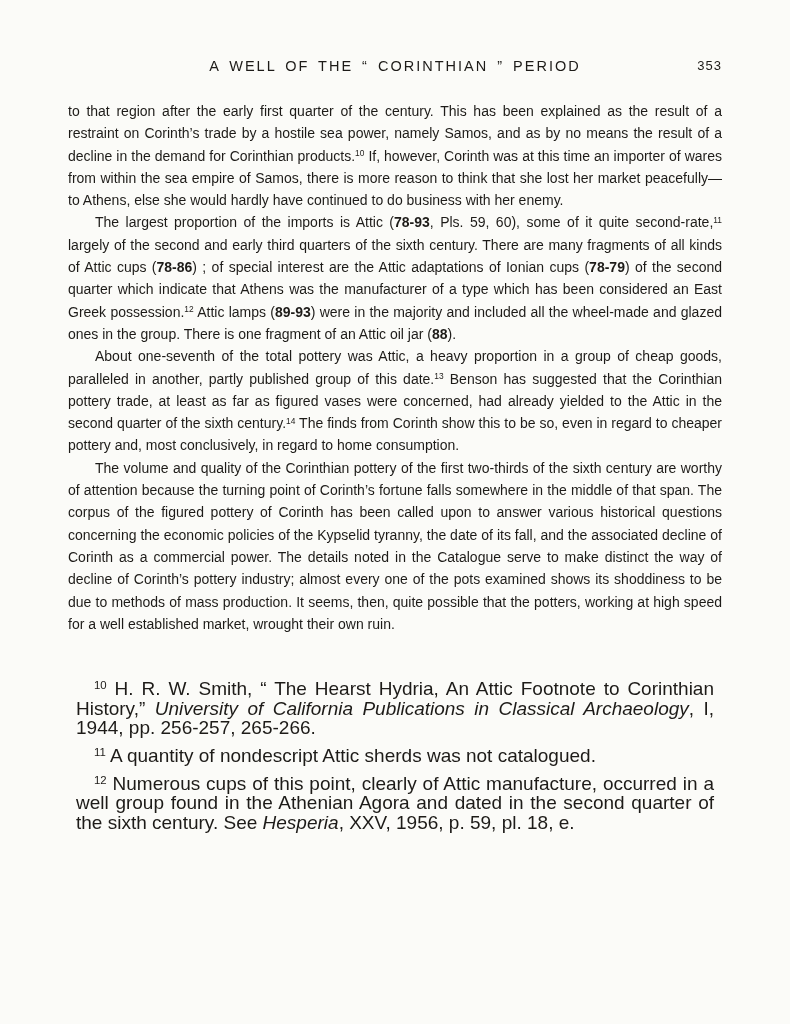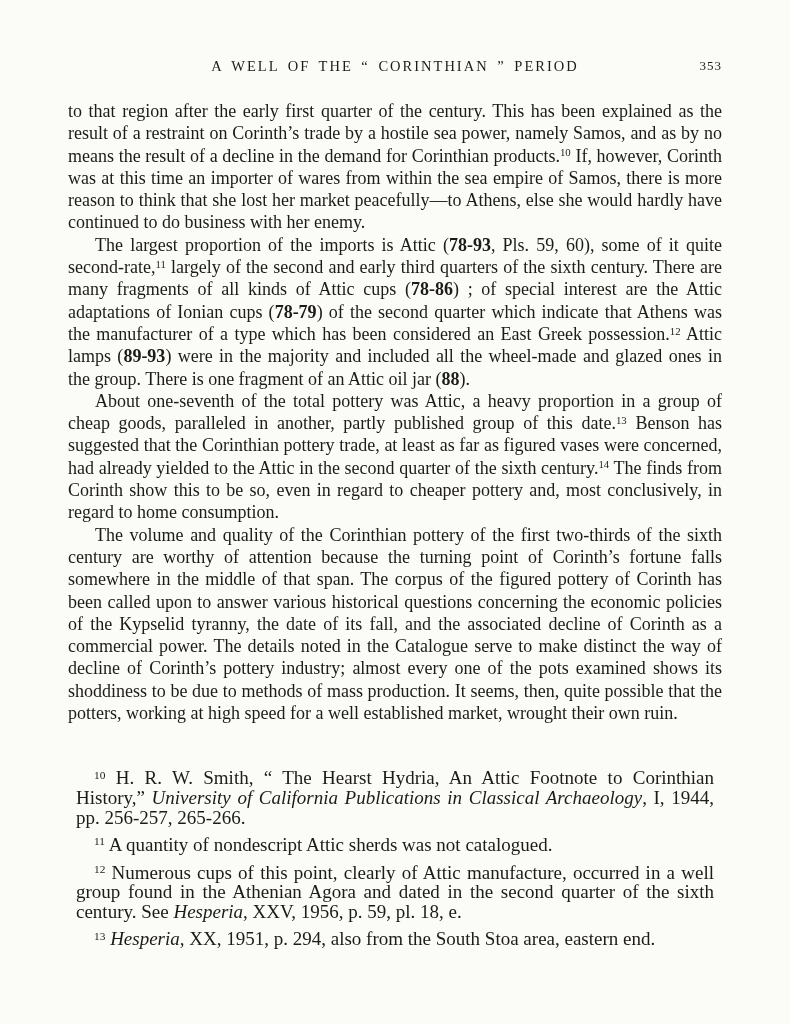--- a/index.html
+++ b/index.html
@@ -11,21 +11,21 @@
     height: 1024px;
     background: #fbfbf8;
     overflow: hidden;
   }
   .page {
     position: relative;
     width: 790px;
     height: 1024px;
     box-sizing: border-box;
     padding: 58px 68px 0 68px;
-    font-family: Liberation Serif, serif;
+    font-family: Liberation Sans, sans-serif;
     color: #1d1b18;
   }
   .running-head {
     position: relative;
     height: 20px;
     text-align: center;
     font-size: 14.5px;
     letter-spacing: 2px;
     word-spacing: 3px;
     margin-bottom: 22px;
@@ -33,21 +33,21 @@
   }
   .page-number {
     position: absolute;
     right: 0;
     top: 0;
     font-size: 13px;
     letter-spacing: 1px;
   }
   .body-text p {
     margin: 0;
-    font-size: 18px;
+    font-size: 14px;
     line-height: 22.3px;
     text-align: justify;
   }
   .body-text p.indent {
     text-indent: 27px;
   }
   .body-text b {
     font-weight: 700;
     margin-top: 48px;
   }
@@ -88,16 +88,15 @@
       <p class="body-para"><span>to that region after the early first quarter of the century. This has been explained as the result of a restraint on Corinth’s trade by a hostile sea power, namely Samos, and as by no means the result of a decline in the demand for Corinthian products.</span><sup>10</sup><span> If, however, Corinth was at this time an importer of wares from within the sea empire of Samos, there is more reason to think that she lost her market peacefully—to Athens, else she would hardly have continued to do business with her enemy.</span></p>
       <p class="body-para indent"><span>The largest proportion of the imports is Attic (</span><b>78-93</b><span>, Pls. 59, 60), some of it quite second-rate,</span><sup>11</sup><span> largely of the second and early third quarters of the sixth century. There are many fragments of all kinds of Attic cups (</span><b>78-86</b><span>) ; of special interest are the Attic adaptations of Ionian cups (</span><b>78-79</b><span>) of the second quarter which indicate that Athens was the manufacturer of a type which has been considered an East Greek possession.</span><sup>12</sup><span> Attic lamps (</span><b>89-93</b><span>) were in the majority and included all the wheel-made and glazed ones in the group. There is one fragment of an Attic oil jar (</span><b>88</b><span>).</span></p>
       <p class="body-para indent"><span>About one-seventh of the total pottery was Attic, a heavy proportion in a group of cheap goods, paralleled in another, partly published group of this date.</span><sup>13</sup><span> Benson has suggested that the Corinthian pottery trade, at least as far as figured vases were concerned, had already yielded to the Attic in the second quarter of the sixth century.</span><sup>14</sup><span> The finds from Corinth show this to be so, even in regard to cheaper pottery and, most conclusively, in regard to home consumption.</span></p>
       <p class="body-para indent"><span>The volume and quality of the Corinthian pottery of the first two-thirds of the sixth century are worthy of attention because the turning point of Corinth’s fortune falls somewhere in the middle of that span. The corpus of the figured pottery of Corinth has been called upon to answer various historical questions concerning the economic policies of the Kypselid tyranny, the date of its fall, and the associated decline of Corinth as a commercial power. The details noted in the Catalogue serve to make distinct the way of decline of Corinth’s pottery industry; almost every one of the pots examined shows its shoddiness to be due to methods of mass production. It seems, then, quite possible that the potters, working at high speed for a well established market, wrought their own ruin.</span></p>
     </main>
 
   <footer class="footnotes">
       <p class="footnote-para indent"><sup>10</sup><span> H. R. W. Smith, “ The Hearst Hydria, An Attic Footnote to Corinthian History,” </span><i>University of California Publications in Classical Archaeology</i><span>, I, 1944, pp. 256-257, 265-266.</span></p>
       <p class="footnote-para indent"><sup>11</sup><span> A quantity of nondescript Attic sherds was not catalogued.</span></p>
       <p class="footnote-para indent"><sup>12</sup><span> Numerous cups of this point, clearly of Attic manufacture, occurred in a well group found in the Athenian Agora and dated in the second quarter of the sixth century. See </span><i>Hesperia</i><span>, XXV, 1956, p. 59, pl. 18, e.</span></p>
-      <p class="footnote-para indent"><sup>13</sup><span> </span><i>Hesperia</i><span>, XX, 1951, p. 294, also from the South Stoa area, eastern end.</span></p>
     </footer>
 
 </div>
 
 </body></html>

